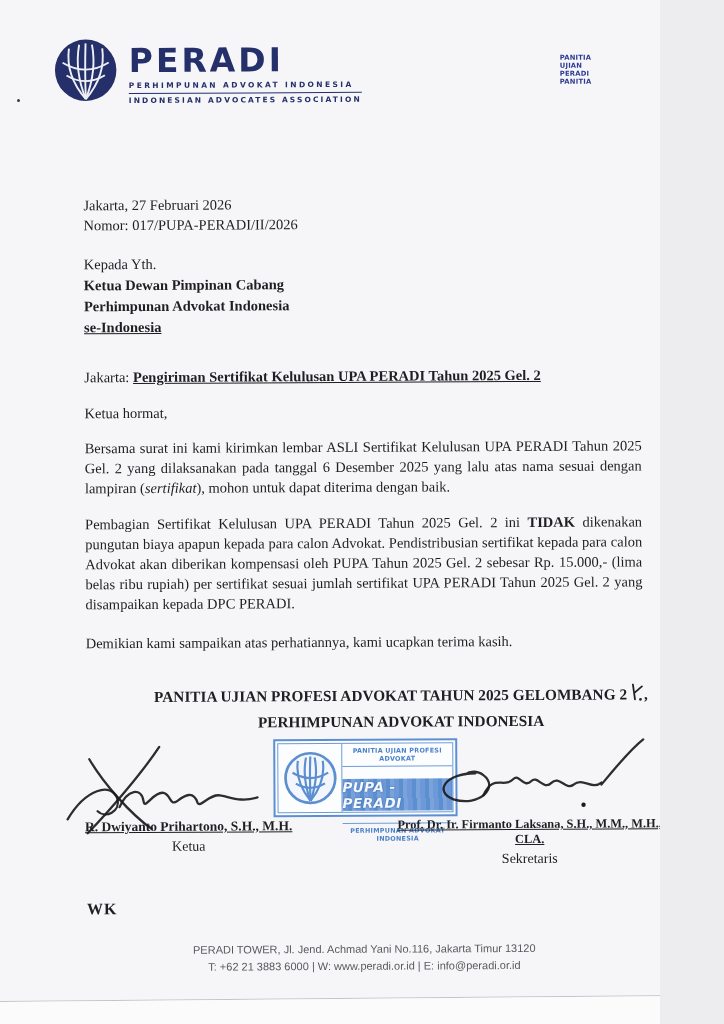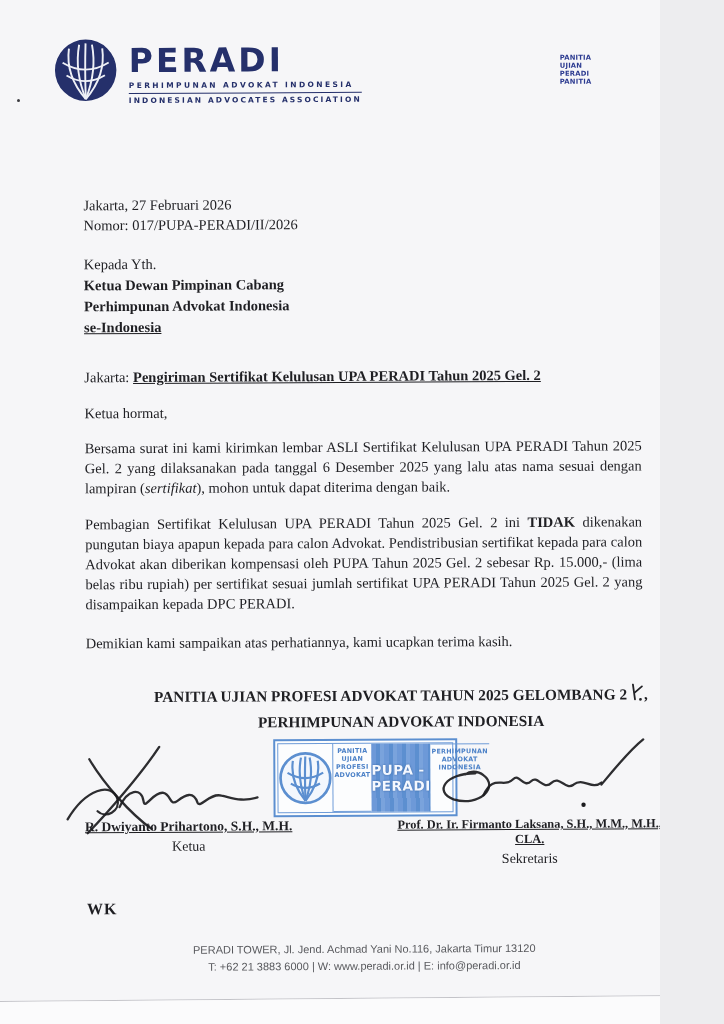--- a/index.html
+++ b/index.html
@@ -59,34 +59,34 @@
   .ink-mark { display:inline-block; vertical-align:-4px; margin:0 1px 0 2px; }
 
   
   .stamp {
     position:absolute; left:272px; top:739px; width:184px; height:78px;
     border:2px solid #5c8fd0; background:#fcfdfe; padding:2px;
   }
   .stamp-inner { width:100%; height:100%; border:1px solid #6f9cd8; display:flex; }
   .stamp-left { width:64px; display:flex; align-items:center; justify-content:center; border-right:1px solid #6f9cd8; }
   .stamp-left svg { width:54px; height:54px; display:block; }
-  .stamp-right { flex:1; display:flex; flex-direction:row; }
+  .stamp-right { flex:1; display:flex; flex-direction:column;gap:12px; }
   .sr-top, .sr-bot {
     font-family:"DejaVu Sans", sans-serif; font-weight:bold; font-size:6.4px;
     letter-spacing:0.25px; color:#4d82c8; text-align:center; padding:3px 1px;
   }
   .sr-top { border-bottom:1px solid #6f9cd8; }
   .sr-bot { border-top:1px solid #6f9cd8; }
   .sr-mid {
     flex:1; display:flex; align-items:center; justify-content:center;
     background:repeating-linear-gradient(90deg,#6d99d8 0 5px,#5c8fd0 5px 9px,#7aa3dc 9px 13px);
   }
   .sr-mid span {
     font-family:"DejaVu Sans", sans-serif; font-weight:bold; font-size:13.5px;
-    letter-spacing:0.5px; color:#f4f8ff; text-shadow:0 0 2px #33609f;
+    letter-spacing:0.5px; color:#f4f8ff; text-shadow:0 0 2px #33609f;font-style:italic;
   }
 
   
   .sig-svg { position:absolute; }
   .sig-svg path { fill:none; stroke:#1b1b1e; stroke-width:2.3; stroke-linecap:round; opacity:0.92; }
   .sig-block { position:absolute; text-align:center; }
   .sig-block-left { left:76px; top:818px; width:222px; }
   .sig-block-right { left:384px; top:818px; width:288px; }
   .sig-name { font-weight:bold; text-decoration:underline; font-size:13.5px; }
   .sig-block-right .sig-name { font-size:12.4px; }

